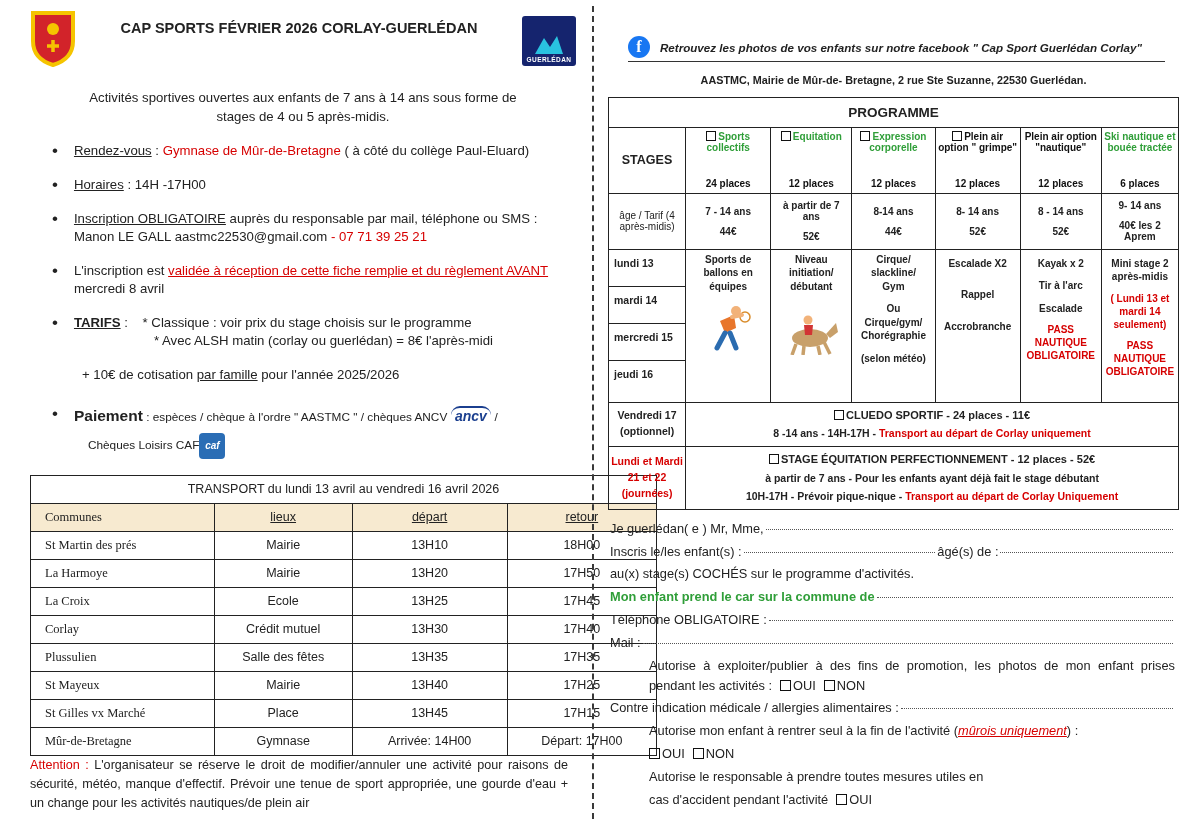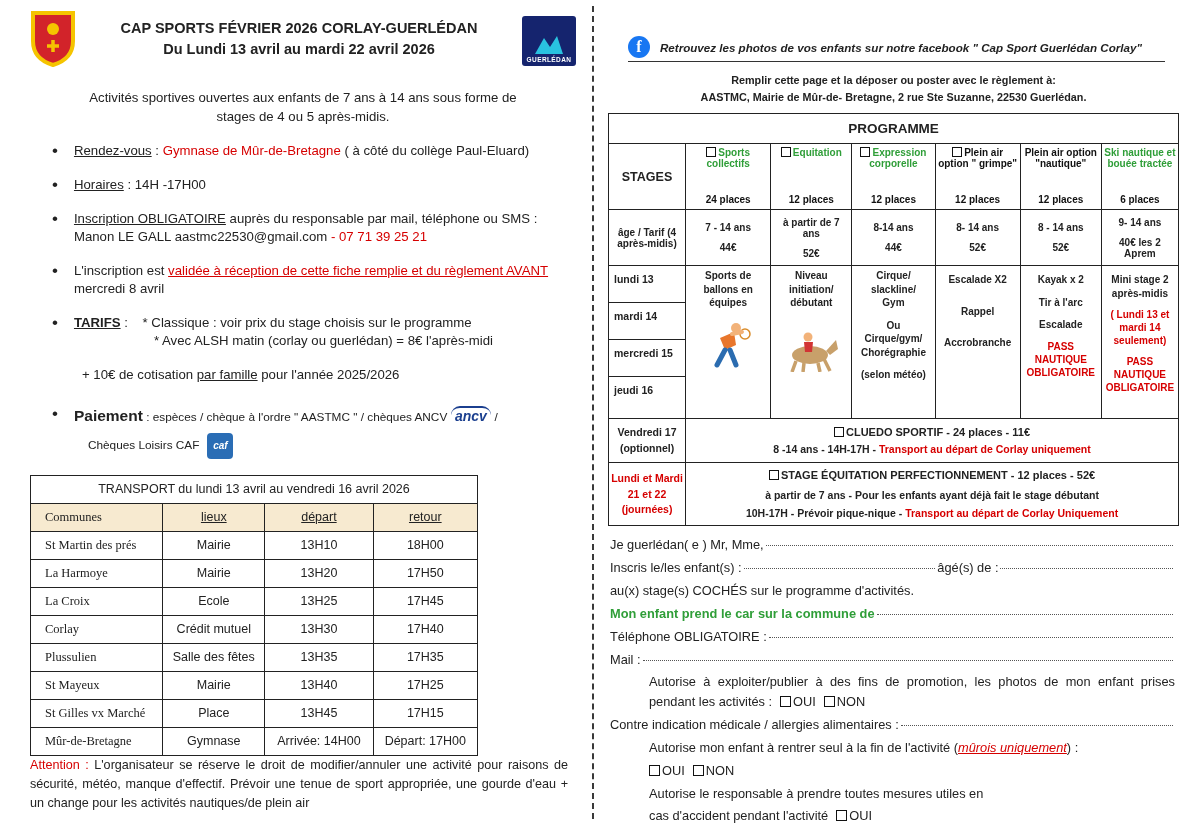--- a/index.html
+++ b/index.html
@@ -22,25 +22,25 @@
   .bullet{ display:flex; gap:16px; }
   .dot{ font-size:17px; line-height:1.1; }
   .u{ text-decoration:underline; }
   .red{ color:var(--red,#d60000); }
   .green{ color:var(--green,#2f9e38); }
   .bold{ font-weight:bold; }
   .tarifs-l2{ margin-left:80px; }
   .cotisation{ margin-left:30px; }
   .paiement-label{ font-size:15.5px; font-weight:bold; }
   .paiement-rest{ font-size:11.8px; }
-  .paiement-l2{ margin-top:6px; font-size:11.8px; display:flex; align-items:center; gap:8px; margin-left:14px;}
+  .paiement-l2{ margin-top:6px; font-size:11.8px; display:flex; align-items:center; margin-left:14px;}
   .ancv{ color:var(--ancv,#1b3f8f); font-weight:bold; font-style:italic; font-size:14px; border-top:2px solid var(--ancv,#1b3f8f); border-radius:40%/90% ; padding:0 4px; }
   .caf{ width:26px; height:26px; background:var(--caf,#2a6db5); border-radius:4px; color:#fff; font-weight:bold; font-style:italic; font-size:10px; display:flex; align-items:center; justify-content:center; }
 
-  table.transport{ margin-top:16px; width:448px; border-collapse:collapse; font-size:12.5px; }
+  table.transport{ margin-top:16px; width:627px; border-collapse:collapse; font-size:12.5px; }
   table.transport td{ border:1.3px solid #222; text-align:center; padding:4px 6px; height:28px; }
   .t-title{ font-size:12.5px; }
   .t-head td{ background:var(--cream,#f7ead0); font-weight:normal; }
   .t-commune{ text-align:left !important; padding-left:14px !important;font-family:Liberation Serif, serif; }
 
   .attention{ font-size:12.6px; text-align:justify; line-height:1.5; padding-right:8px; }
 
   
   .fb-row{ display:flex; align-items:center; gap:10px; margin:26px 14px 0 20px; padding-bottom:3px; border-bottom:1.5px solid #333; }
   .fb-icon{ width:22px; height:22px; border-radius:50%; background:var(--fb,#1877f2); color:#fff; font-weight:bold; font-size:16px; display:flex; align-items:center; justify-content:center; font-family:"Liberation Serif",serif; flex:none;}
@@ -51,21 +51,21 @@
   table.programme{ margin-top:8px; width:100%; border-collapse:collapse; table-layout:fixed; font-size:10px; }
   table.programme td{ border:1.3px solid #222; padding:3px 2px; text-align:center; vertical-align:top; }
   .prog-title{ font-size:13.5px; font-weight:bold; height:30px; vertical-align:middle !important; }
   .stages-cell{ font-size:12.5px; font-weight:bold; vertical-align:middle !important; }
   .stage-col{ font-weight:bold; height:66px; }
   .stage-col .stage-wrap{ display:flex; flex-direction:column; justify-content:space-between; height:58px; }
   .stage-green{ color:var(--green,#2f9e38); }
   .stage-dark{ color:#111; }
   .places{ color:#111; font-weight:bold; }
   .cb{ display:inline-block; width:10px; height:10px; border:1.6px solid #111; background:#fff; vertical-align:-1px; margin-right:2px; flex:none;}
-  .age-label{ font-weight:bold; font-size:10px; vertical-align:middle !important; }
+  .age-label{ font-weight:normal; font-size:10px; vertical-align:middle !important; }
   .age-cell{ font-weight:bold; vertical-align:middle !important; height:56px;}
   .age-cell .p2{ margin-top:9px; }
   .days-cell{ padding:0 !important; vertical-align:top; }
   .day{ height:37px; border-bottom:1px solid #222; font-weight:bold; font-size:10.5px; text-align:left; padding:7px 0 0 5px; }
   .day:last-child{ border-bottom:none; height:41px; }
   .act{ font-weight:bold; line-height:1.35; height:152px; }
   .act .gap{ height:9px; }
   .act .gap-s{ height:4px; }
   .pass{ color:var(--red,#d60000); font-weight:bold; margin-top:8px; line-height:1.3;}
   .vend-label{ font-weight:bold; font-size:10.5px; vertical-align:middle !important; line-height:1.5;}
@@ -96,21 +96,20 @@
     <div class="lheader">
       <span>
         <svg width="46" height="58" viewBox="0 0 46 58">
           <path d="M3 3 H43 V31 C43 45 33 52 23 55 C13 52 3 45 3 31 Z" fill="#d2232a" stroke="#f5c400" stroke-width="4"></path>
           <circle cx="23" cy="19" r="6" fill="#f5c400"></circle>
           <path d="M23 30 v12 M17 36 h12" stroke="#f5c400" stroke-width="3.5"></path>
         </svg>
       </span>
       <div class="ltitles">
         <div>CAP SPORTS FÉVRIER 2026 CORLAY-GUERLÉDAN</div>
-        <div>Du Lundi 13 avril au mardi 22 avril 2026</div>
       </div>
       <div class="gl-logo">
         <svg width="32" height="22" viewBox="0 0 32 22">
           <path d="M2 20 L11 4 L17 13 L24 2 L30 20 Z" fill="#29c2e0"></path>
         </svg>
         <div class="gl-text">GUERLÉDAN</div>
       </div>
     </div>
 
     <p class="intro">Activités sportives ouvertes aux enfants de 7 ans à 14 ans sous forme de stages de 4 ou 5 après-midis.</p>
@@ -251,21 +250,20 @@
   <div class="divider"></div>
 
   <div class="col-right">
 
     <div class="fb-row">
       <span class="fb-icon">f</span>
       <span class="fb-text">Retrouvez les photos de vos enfants sur notre facebook " Cap Sport Guerlédan Corlay"</span>
     </div>
 
     <div class="mailing">
-      <div>Remplir cette page et la déposer ou poster avec le règlement à:</div>
       <div>AASTMC, Mairie de Mûr-de- Bretagne, 2 rue Ste Suzanne, 22530 Guerlédan.</div>
     </div>
 
     <table class="programme">
       <colgroup>
           <col style="width:76px">
           <col style="width:84px">
           <col style="width:80px">
           <col style="width:82px">
           <col style="width:84px">

